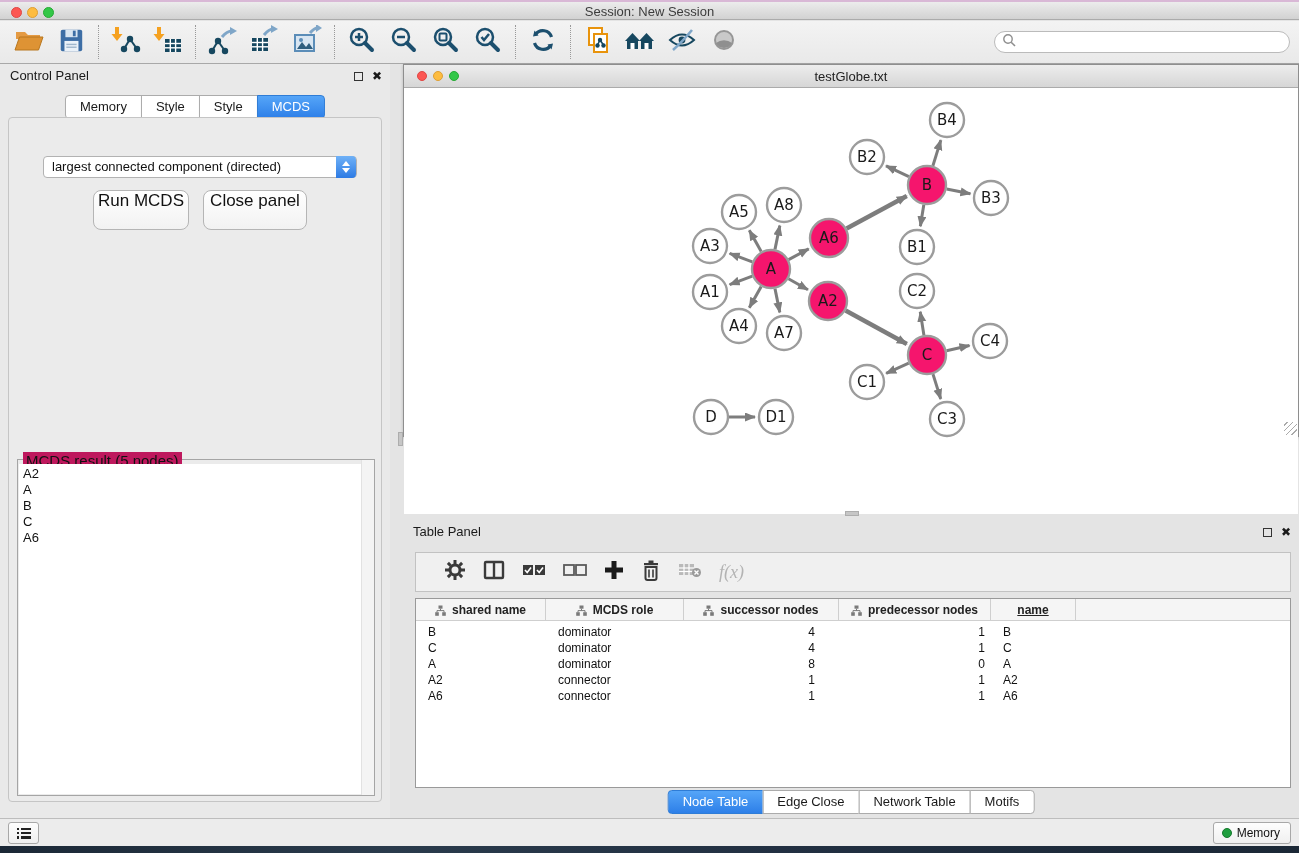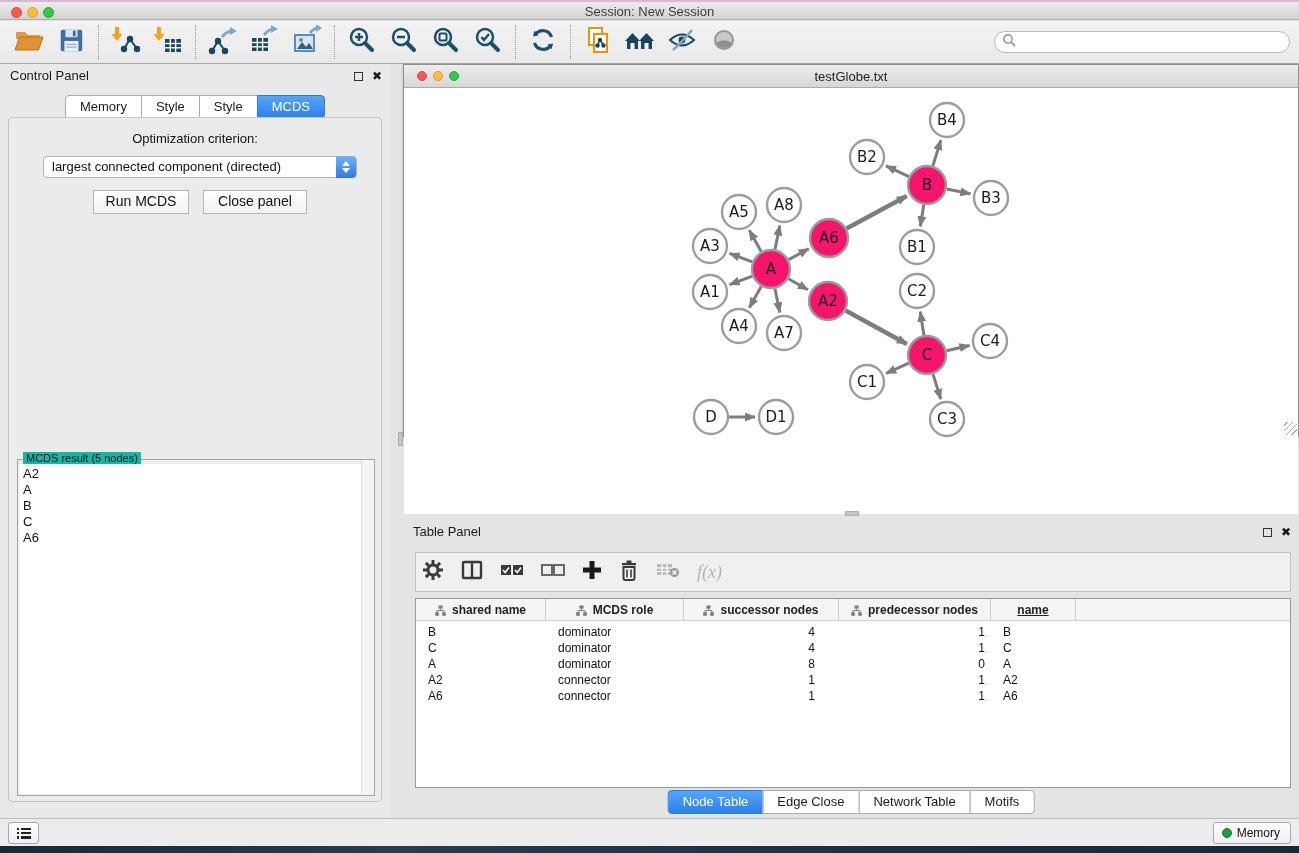--- a/index.html
+++ b/index.html
@@ -41,27 +41,27 @@
 
   .cp-box { position:absolute; left:8px; top:53px; width:374px; height:685px; background:#EBEBEB;
     border:1px solid #C5C5C5; border-radius:4px; }
   .opt-label { position:absolute; top:13px; left:0; right:0; text-align:center; font-size:13px; color:#111; }
   .dropdown { position:absolute; left:34px; top:38px; width:314px; height:22px; background:#FFF; border:1px solid #B2B2B2;
     border-radius:4px; font-size:13px; color:#111; line-height:20px; padding-left:8px; }
   .dd-step { position:absolute; right:0; top:-1px; width:20px; height:22px; border-radius:0 4px 4px 0;
     background:linear-gradient(#6FB1F7,#2D7BE4); display:flex; flex-direction:column; align-items:center; justify-content:center; gap:2px; }
   .dd-up { width:0; height:0; border-left:4px solid transparent; border-right:4px solid transparent; border-bottom:5px solid #FFF; }
   .dd-dn { width:0; height:0; border-left:4px solid transparent; border-right:4px solid transparent; border-top:5px solid #FFF; }
-  .btn { position:absolute; top:72px; height:24px; background:linear-gradient(#FFFFFF,#F2F2F2); border:1px solid #B5B5B5;
-    border-radius:0; font-size:14px; color:#111; text-align:center; line-height:20px; }
+  .btn { position:absolute; top:72px; height:40px; background:linear-gradient(#FFFFFF,#F2F2F2); border:1px solid #B5B5B5;
+    border-radius:8px; font-size:17px; color:#111; text-align:center; line-height:20px; }
   .btn-run { left:84px; width:96px; }
   .btn-close { left:194px; width:104px; }
 
   .groupbox { position:absolute; left:8px; top:341px; width:358px; height:337px; border:1px solid #A5A5A5; }
-  .group-legend { position:absolute; top:-8px; left:5px; background:#14b8a6; padding:0 3px; font-size:11px; color:#111; }
+  .group-legend { position:absolute; top:-8px; left:5px; background:#be185d; padding:0 3px; font-size:15px; color:#111; }
   .result-list { position:absolute; left:1px; right:1px; top:4px; bottom:1px; background:#FFF; overflow:hidden; }
   .result-scroll { position:absolute; right:0; top:0; bottom:0; width:13px; background:#F4F4F4; border-left:1px solid #E2E2E2; }
   .result-item { font-size:13px; color:#111; line-height:16px; padding-left:4px; }
   .result-item:first-child { padding-top:2px; }
 
   
   .netwin { position:absolute; left:403px; top:64px; width:896px; height:373px; border:1px solid #8E8E8E;
     background:#FFF; box-shadow:0 1px 3px rgba(0,0,0,0.2); }
   .netwin .bar { position:absolute; left:0; top:0; right:0; height:23px; background:linear-gradient(#EDEDED,#D6D6D6); border-bottom:1px solid #ABABAB; }
   .netwin .bar .title { position:absolute; left:0; right:0; top:4px; text-align:center; font-size:13px; color:#222; }
@@ -69,21 +69,21 @@
   .net-content { position:absolute; left:0; top:23px; width:894px; height:426px; background:#FFF; }
   svg text { font-family:"DejaVu Sans","Liberation Sans",sans-serif; }
   .resize-grip { position:absolute; right:1px; bottom:1px; width:13px; height:13px;
     background:repeating-linear-gradient(135deg, transparent 0 2px, #AAA 2px 3px, transparent 3px 4px); }
   .vthumb { position:absolute; left:398px; top:432px; width:5px; height:14px; background:#C6C6C6; border:1px solid #ADADAD; }
   .hthumb { position:absolute; left:845px; top:511px; width:14px; height:5px; background:#C6C6C6; border:1px solid #ADADAD; }
 
   
   .table-panel { position:absolute; left:403px; top:520px; width:896px; height:298px; }
   .tp-toolbar { position:absolute; left:12px; top:32px; width:876px; height:40px; background:#F0F0F0;
-    border:1px solid #C2C2C2; display:flex; align-items:center; gap:17px; padding-left:6px; }
+    border:1px solid #C2C2C2; display:flex; align-items:center; gap:17px; padding-left:28px; }
   .tp-ic { display:flex; align-items:center; justify-content:center; }
   .fx { font-family:"Liberation Serif","DejaVu Serif",serif; font-style:italic; font-size:18px; color:#B3B3B3; }
   .dtable { position:absolute; left:12px; top:78px; width:876px; height:190px; background:#FFF; border:1px solid #999; overflow:hidden; }
   .thead { display:flex; height:22px; background:#F5F5F5; border-bottom:1px solid #CFCFCF; }
   .th { display:flex; align-items:center; justify-content:center; gap:6px; font-size:12px; font-weight:bold; color:#222;
     border-right:1px solid #CFCFCF; height:22px; }
   .tree-ic { display:inline-flex; }
   .tbody { padding-top:3px; }
   .tr { display:flex; height:16px; }
   .td { font-size:12px; color:#111; line-height:16px; }
@@ -317,21 +317,20 @@
     <span class="float-ic"></span>
     <span class="close-ic">✖</span>
   </div>
   <div class="seg-tabs cp-tabs" id="cpTabs">
       <div class="seg-tab">Memory</div>
       <div class="seg-tab">Style</div>
       <div class="seg-tab">Style</div>
       <div class="seg-tab sel">MCDS</div>
     </div>
   <div class="cp-box">
-    <div class="opt-label">Optimization criterion:</div>
     <div class="dropdown">
       <span>largest connected component (directed)</span>
       <span class="dd-step">
           <span class="dd-up"></span>
           <span class="dd-dn"></span>
         </span>
     </div>
     <div class="btn btn-run">Run MCDS</div>
     <div class="btn btn-close">Close panel</div>
     <div class="groupbox">

